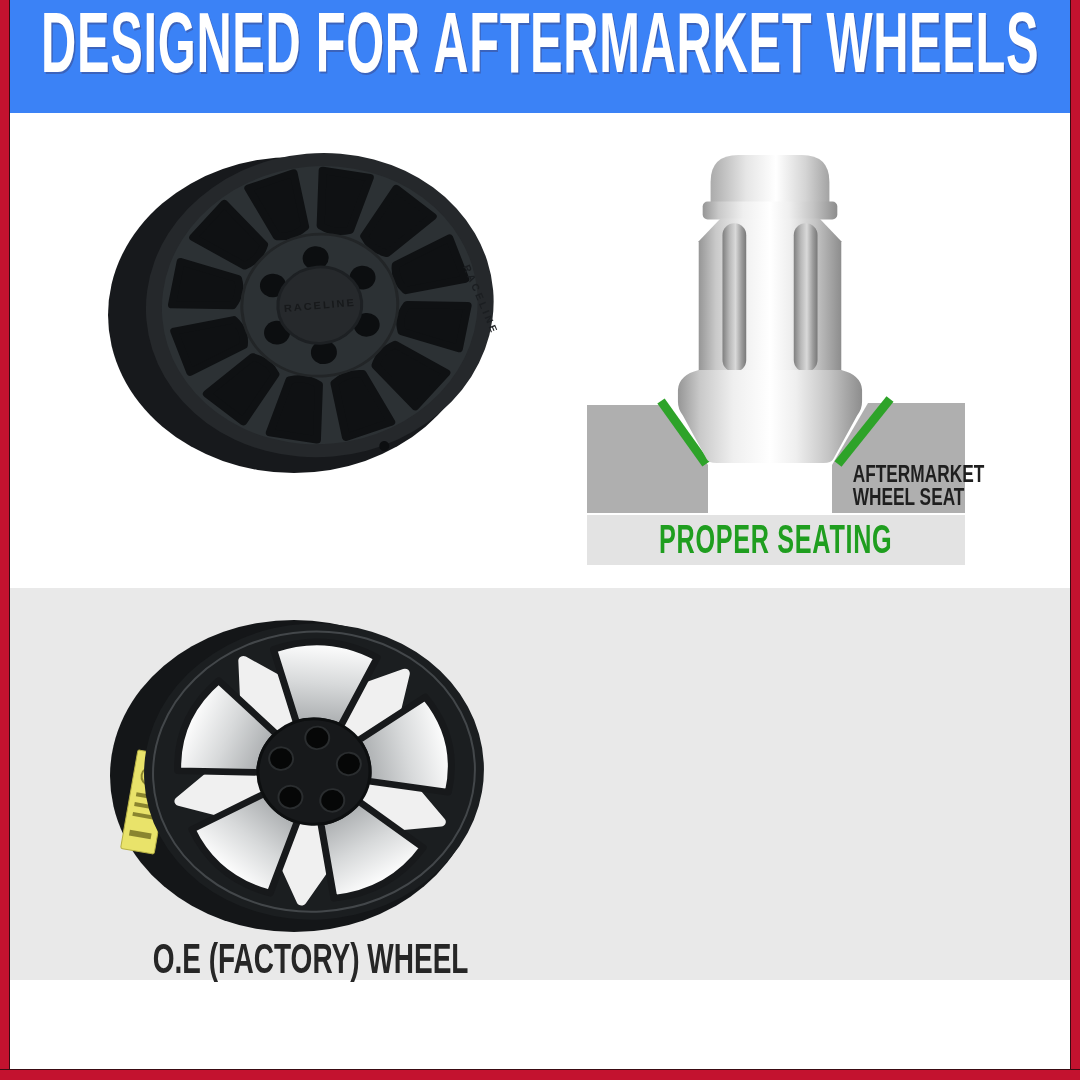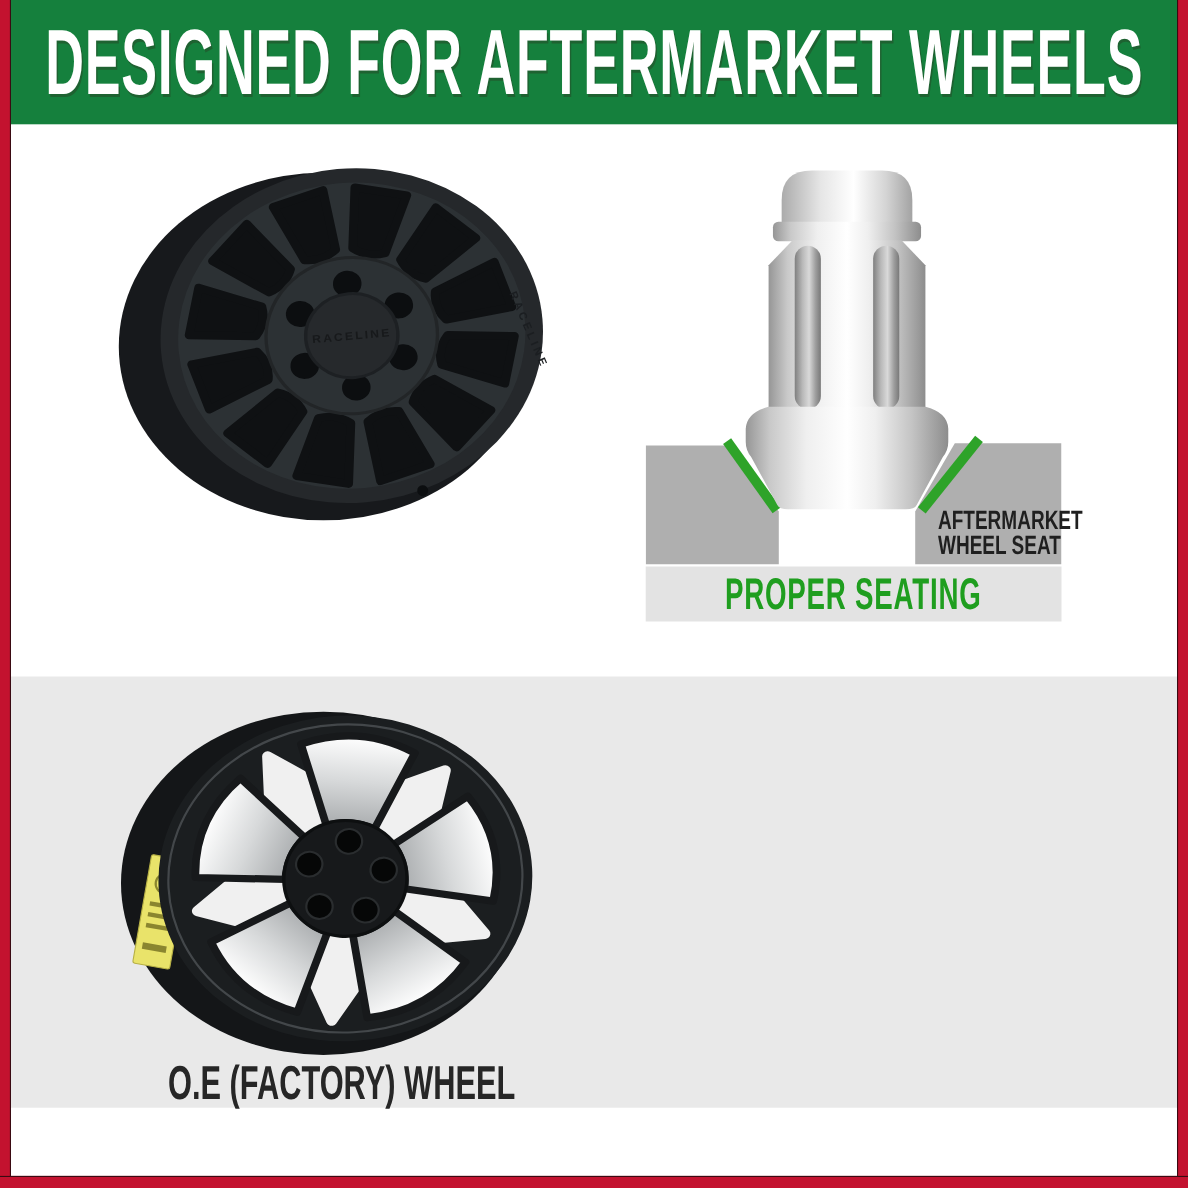--- a/index.html
+++ b/index.html
@@ -6,29 +6,29 @@
   .canvas{
     position:relative;width:1080px;height:1080px;overflow:hidden;
     font-family:"Liberation Sans",sans-serif;background:#ffffff;
   }
   
   .frame-left,.frame-right{position:absolute;top:0;bottom:0;width:9px;background:#C3122F;z-index:40;}
   .frame-left{left:0;border-right:1px solid #3a0a12;}
   .frame-right{right:0;border-left:1px solid #3a0a12;}
   .frame-bottom{position:absolute;left:0;right:0;bottom:0;height:10px;background:#C3122F;z-index:40;border-top:1px solid #3a0a12;}
   
-  .banner{position:absolute;left:0;top:0;width:1080px;height:113px;background:#15803d;
-    display:flex;align-items:center;justify-content:center;z-index:30;}
+  .banner{position:absolute;left:0;top:0;width:1080px;height:113px;background:#3b82f6;
+    display:flex;align-items:flex-start;justify-content:center;z-index:30;}
   .banner-text{display:inline-block;white-space:nowrap;color:#ffffff;font-weight:bold;
     font-size:74px;letter-spacing:1px;transform:scale(0.66,1.14);
     text-shadow:2px 2px 0 rgba(60,8,16,0.25);}
   
   .half{position:absolute;left:0;width:1080px;}
   .half.top{top:113px;height:475px;background:#ffffff;}
-  .half.bottom{top:615px;height:392px;background:#E9E9E9;}
+  .half.bottom{top:588px;height:392px;background:#E9E9E9;}
   
   .wheel-img{position:absolute;}
   .wheel-img svg{display:block;}
   
   .wheel-label{position:absolute;left:85px;width:362px;text-align:center;}
   .wheel-label span{display:inline-block;white-space:nowrap;font-weight:bold;color:#262626;
     font-size:40px;transform:scale(0.70,1.08);}
   
   .diagram{position:absolute;width:378px;}
   .diagram svg{display:block;}

